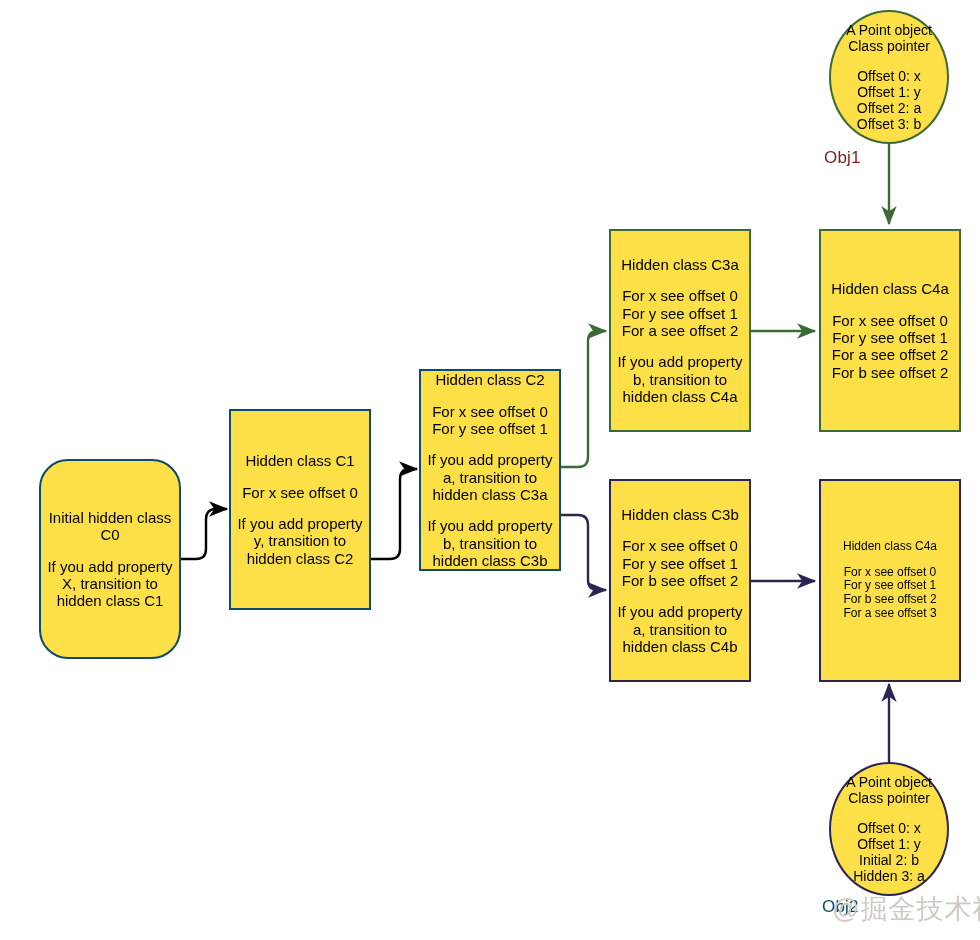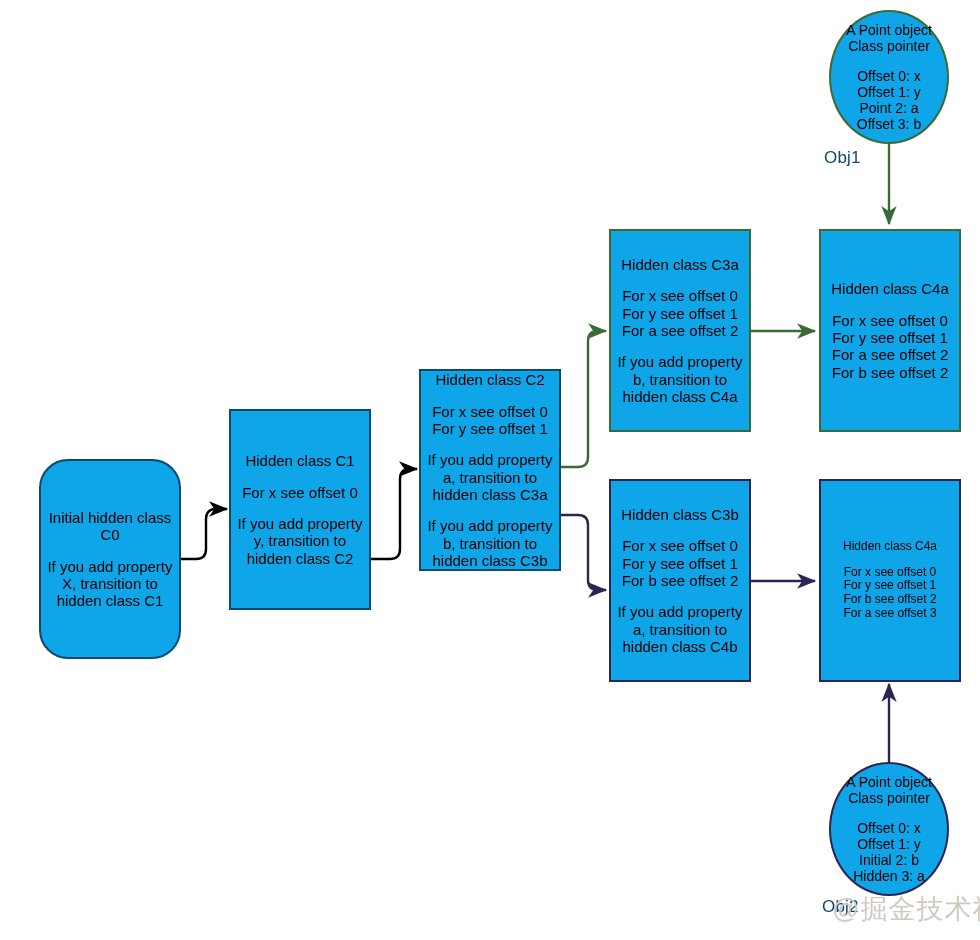--- a/index.html
+++ b/index.html
@@ -27,21 +27,21 @@
     pointer-events: none;
   }
   .node {
     position: absolute;
     box-sizing: border-box;
     display: flex;
     flex-direction: column;
     align-items: center;
     justify-content: center;
     text-align: center;
-    background: #0ea5e9;
+    background: #fde047;
     line-height: 1.15;
   }
   .node .ln {
     display: block;
     white-space: pre;
   }
   .node .gap {
     display: block;
     height: 0.95em;
   }
@@ -62,21 +62,21 @@
   }
   .ellipse.navy {
     border: 2px solid #2c2553;
   }
   .objlabel {
     position: absolute;
     font-size: 17px;
     letter-spacing: 0.2px;
   }
   .objlabel.green {
-    color: #0c4a6e;
+    color: #7f1d1d;
   }
   .objlabel.navy {
     color: #0c4a6e;
   }
   .watermark {
     position: absolute;
     font-size: 27px;
     color: #cfc9c0;
     letter-spacing: 1px;
     white-space: nowrap;
@@ -212,21 +212,21 @@
     <span class="ln">For b see offset 2</span>
     <span class="ln">For a see offset 3</span>
   </div>
 
   <div class="node ellipse green fs14" style="left:829px; top:10px; width:120px; height:134px;">
     <span class="ln">A Point object</span>
     <span class="ln">Class pointer</span>
     <span class="gap"></span>
     <span class="ln">Offset 0: x</span>
     <span class="ln">Offset 1: y</span>
-    <span class="ln">Point 2: a</span>
+    <span class="ln">Offset 2: a</span>
     <span class="ln">Offset 3: b</span>
   </div>
   <div class="objlabel green" style="left:824px; top:148px;">Obj1</div>
 
   <div class="node ellipse navy fs14" style="left:829px; top:762px; width:120px; height:134px;">
     <span class="ln">A Point object</span>
     <span class="ln">Class pointer</span>
     <span class="gap"></span>
     <span class="ln">Offset 0: x</span>
     <span class="ln">Offset 1: y</span>

